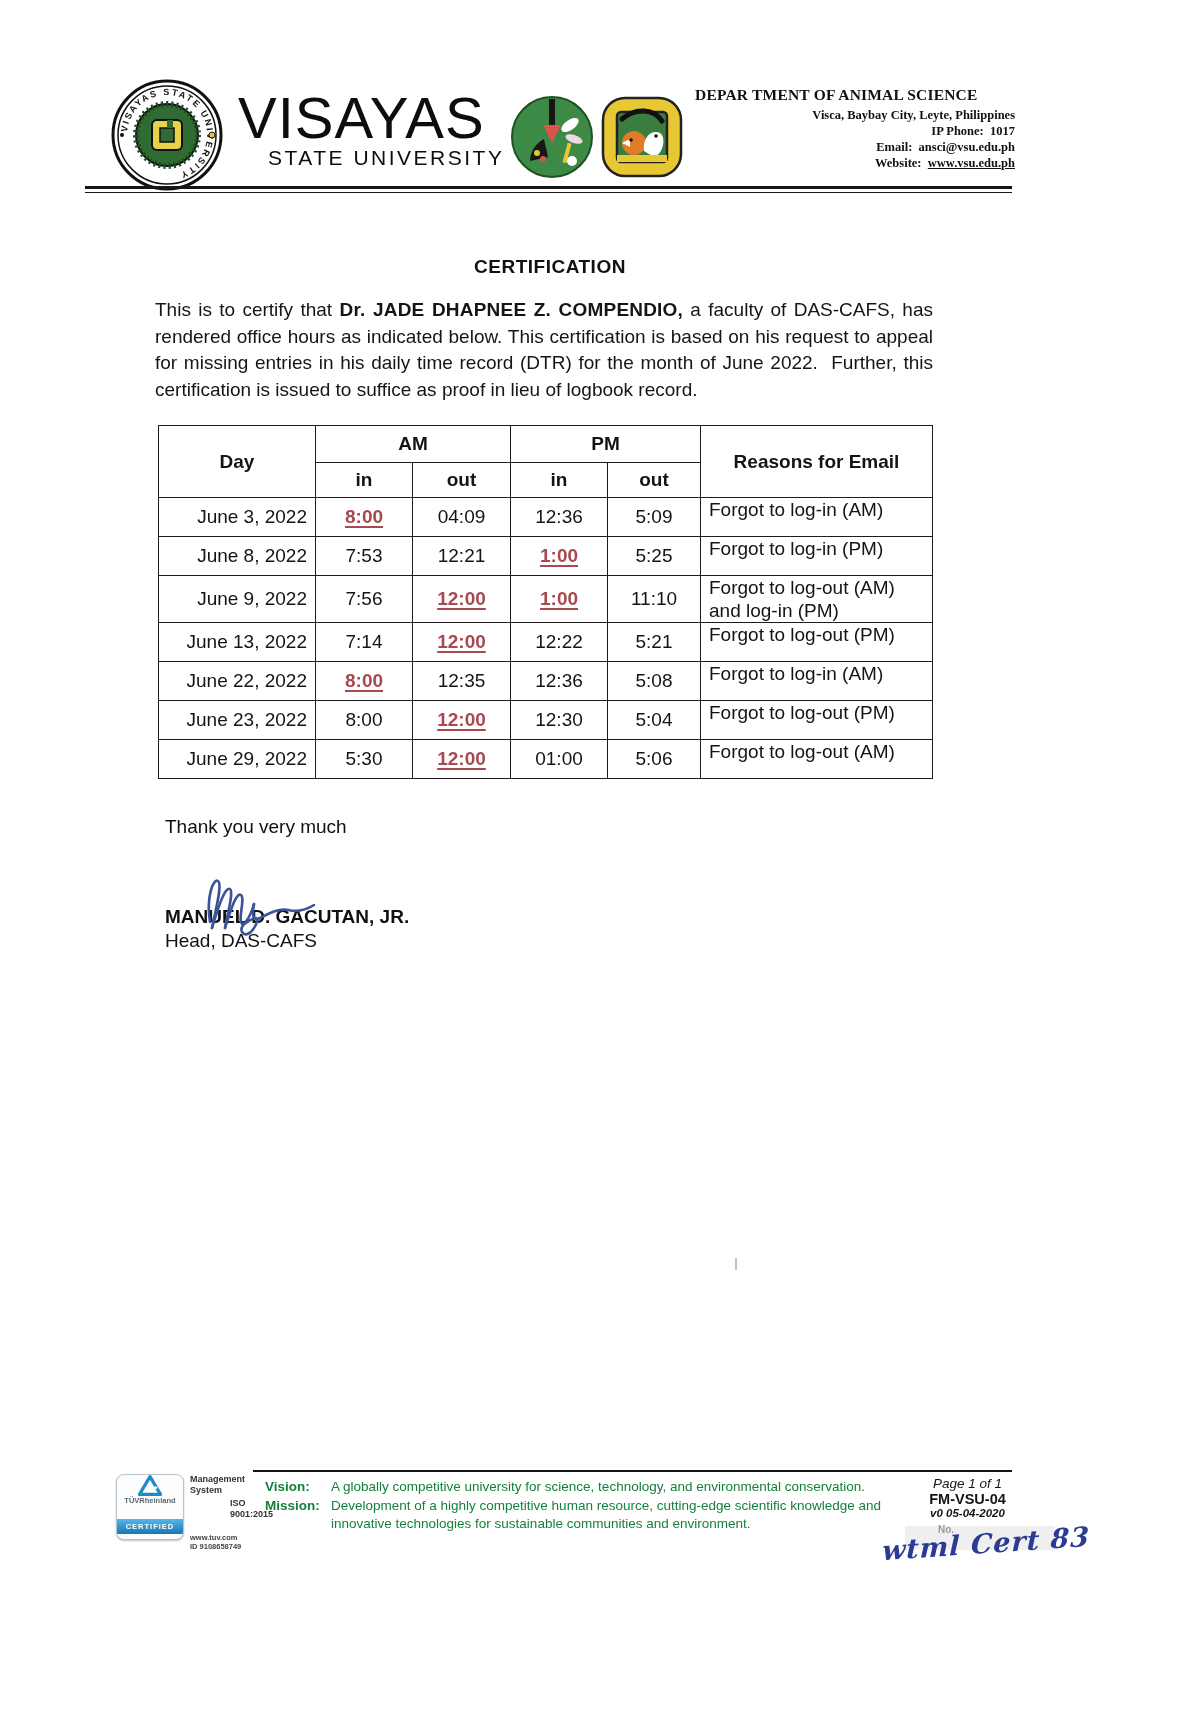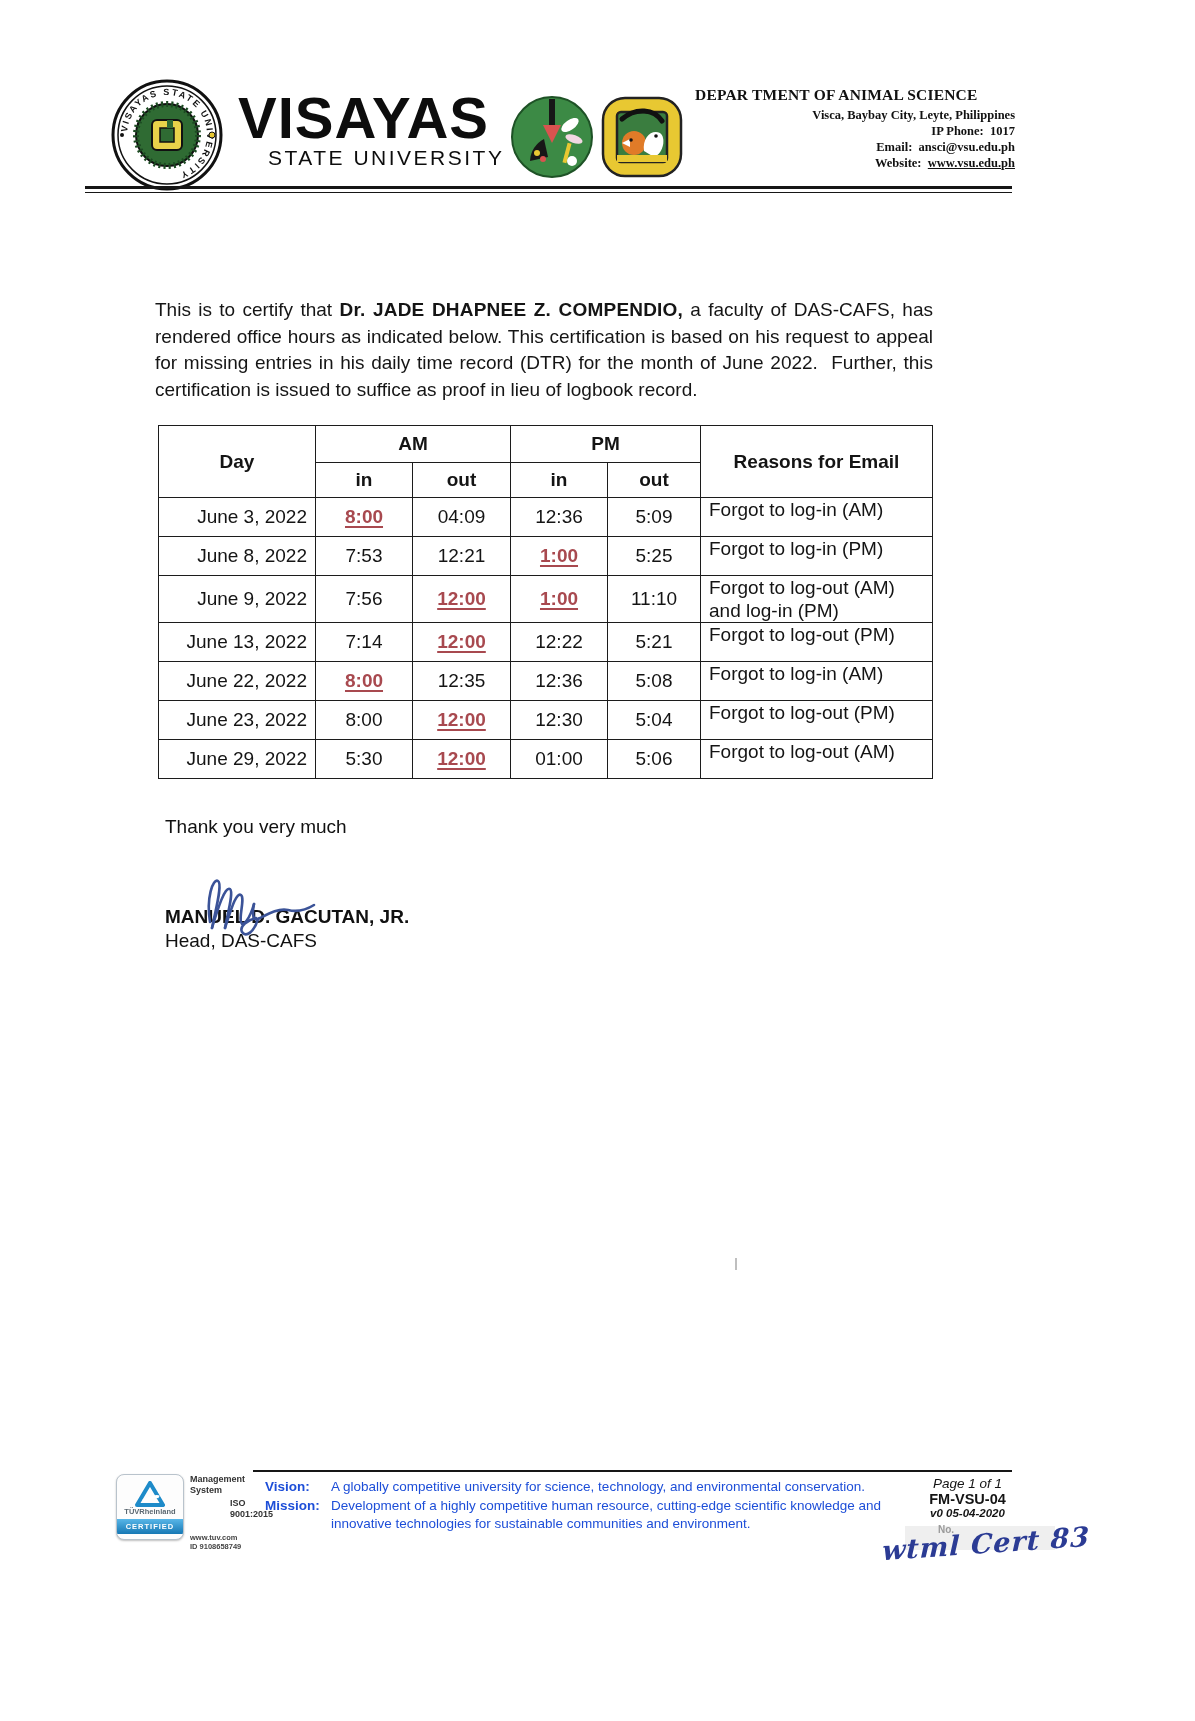--- a/index.html
+++ b/index.html
@@ -4,21 +4,21 @@
 <style>
   html,body { margin:0; padding:0; background:#e9e9e9; }
   .page {
     position:relative; width:1195px; height:1721px; margin:0 auto;
     background:#ffffff; overflow:hidden;
     font-family:"Liberation Sans", sans-serif; color:#111;
   }
   .abs { position:absolute; }
 
   
-  .uni-name { font-size:58px; font-weight:700; letter-spacing:1px; color:#0d0d0d; }
+  .uni-name { font-size:58px; font-weight:400; letter-spacing:1px; color:#0d0d0d; }
   .uni-sub  { font-size:21px; letter-spacing:2.5px; color:#0d0d0d; }
   .dept-block { width:320px; font-family:"Liberation Serif", serif; }
   .dept-title { font-size:15.5px; font-weight:bold; letter-spacing:.2px; margin-bottom:3px; }
   .dept-line  { font-size:12.5px; font-weight:bold; line-height:16px;text-align:right; }
   .dept-line .lbl { font-weight:bold; }
   .dept-link { text-decoration:underline; }
   .header-rule { border-top:3px solid #161616; border-bottom:1.5px solid #161616; height:3px; }
 
   
   .doc-title { font-size:19px; font-weight:bold; letter-spacing:.5px; }
@@ -40,27 +40,27 @@
   
   .thanks { font-size:19px; }
   .sig-name { font-size:19px; font-weight:bold; }
   .sig-title { font-size:19px;text-align:right; }
 
   
   .footer-rule { border-top:2.5px solid #161616; }
   .tuv-badge { width:66px; height:64px; border:1px solid #b9c3cc; border-radius:8px;
                box-shadow:0 1px 2px rgba(0,0,0,.25); background:#fdfdfd; overflow:hidden; }
   .tuv-top { height:44px; display:flex; flex-direction:column; align-items:center; justify-content:flex-end; }
-  .tuv-brand { font-size:7.5px; font-weight:bold; color:#5a6770; padding-bottom:3px; }
+  .tuv-brand { font-size:7.5px; font-weight:bold; color:#5a6770; padding-bottom:14px; }
   .tuv-bar { height:15px; background:linear-gradient(#58b6e8,#1678b4); color:#fff; font-size:7.5px;
              font-weight:bold; letter-spacing:1px; text-align:center; line-height:15px; }
   .tuv-side { font-size:9px; font-weight:bold; color:#333; line-height:10.5px; }
   .tuv-side .tiny { font-size:7.5px; line-height:9px; color:#444; }
   .vm-grid { display:grid; grid-template-columns:62px 560px; column-gap:4px; row-gap:0;
-             font-size:13.5px; line-height:18.5px; color:#1d4ed8; }
+             font-size:13.5px; line-height:18.5px; color:#15803d; }
   .vm-lbl { font-weight:bold; }
   .meta { text-align:center; color:#141414; }
   .meta .pg { font-style:italic; font-size:13.5px; }
   .meta .fm { font-weight:bold; font-size:14.5px; }
   .meta .vv { font-style:italic; font-size:11.5px; font-weight:bold; }
   .hand-note { font-size:27px; font-weight:bold; font-style:italic; color:#2b3b94;
                transform:rotate(-4deg) skewX(-6deg); letter-spacing:1px;
                font-family:"DejaVu Serif", serif; white-space:nowrap; }
   .no-box { width:150px; height:24px; background:#efefef; }
   .no-lbl { font-size:10px; color:#9a9a9a; font-weight:bold; }
@@ -135,20 +135,21 @@
       <span>ansci@vsu.edu.ph</span>
     </div>
     <div class="dept-line">
       <span class="lbl">Website:</span>&nbsp;
       <span class="dept-link">www.vsu.edu.ph</span>
     </div>
   </div>
 
   <div class="abs header-rule" style="left:85px; top:186px; width:927px;"></div>
 
+  <div class="abs doc-title" style="left:0; top:256px; width:1100px; text-align:center;">CERTIFICATION</div>
 
   <p class="abs body-par" style="left:155px; top:278px;">
     <span>This is to certify that </span><b>Dr. JADE DHAPNEE Z. COMPENDIO,</b><span> a faculty of DAS-CAFS, has rendered office hours as indicated below. This certification is based on his request to appeal for missing entries in his daily time record (DTR) for the month of June 2022.&nbsp; Further, this certification is issued to suffice as proof in lieu of logbook record.</span>
   </p>
 
   <table class="dtr abs" style="left:158px; top:425px;">
     <colgroup>
       <col style="width:157px">
         <col style="width:97px">
         <col style="width:98px">

